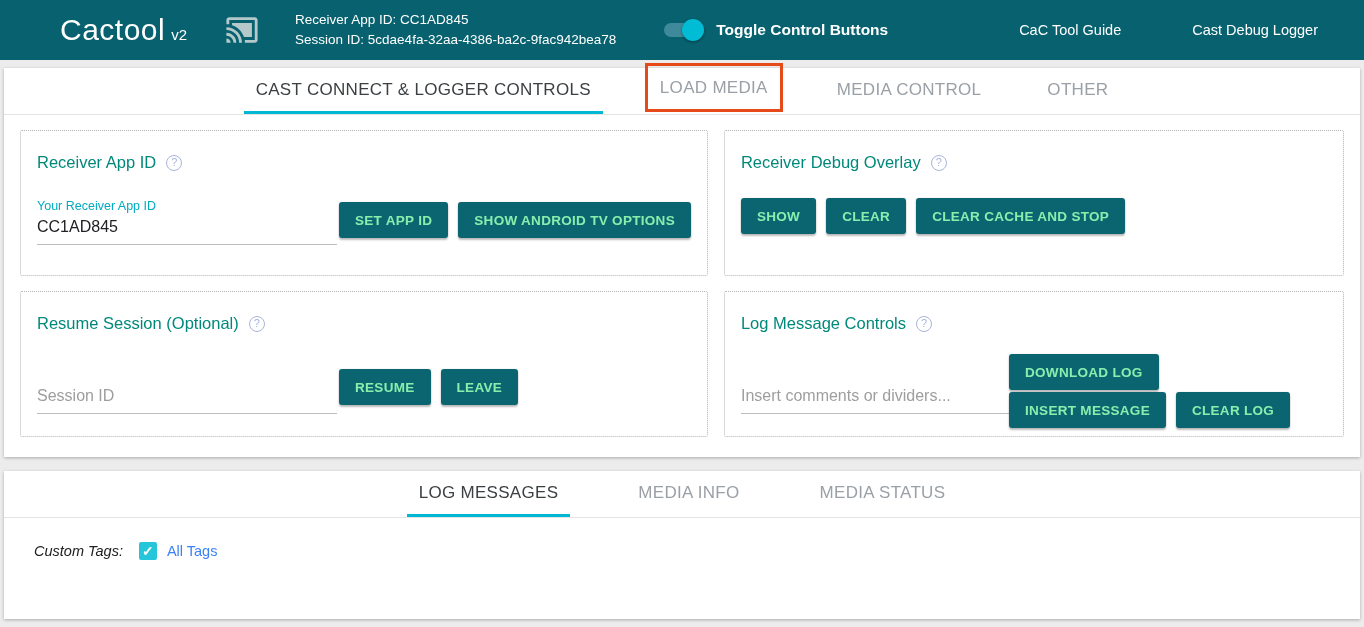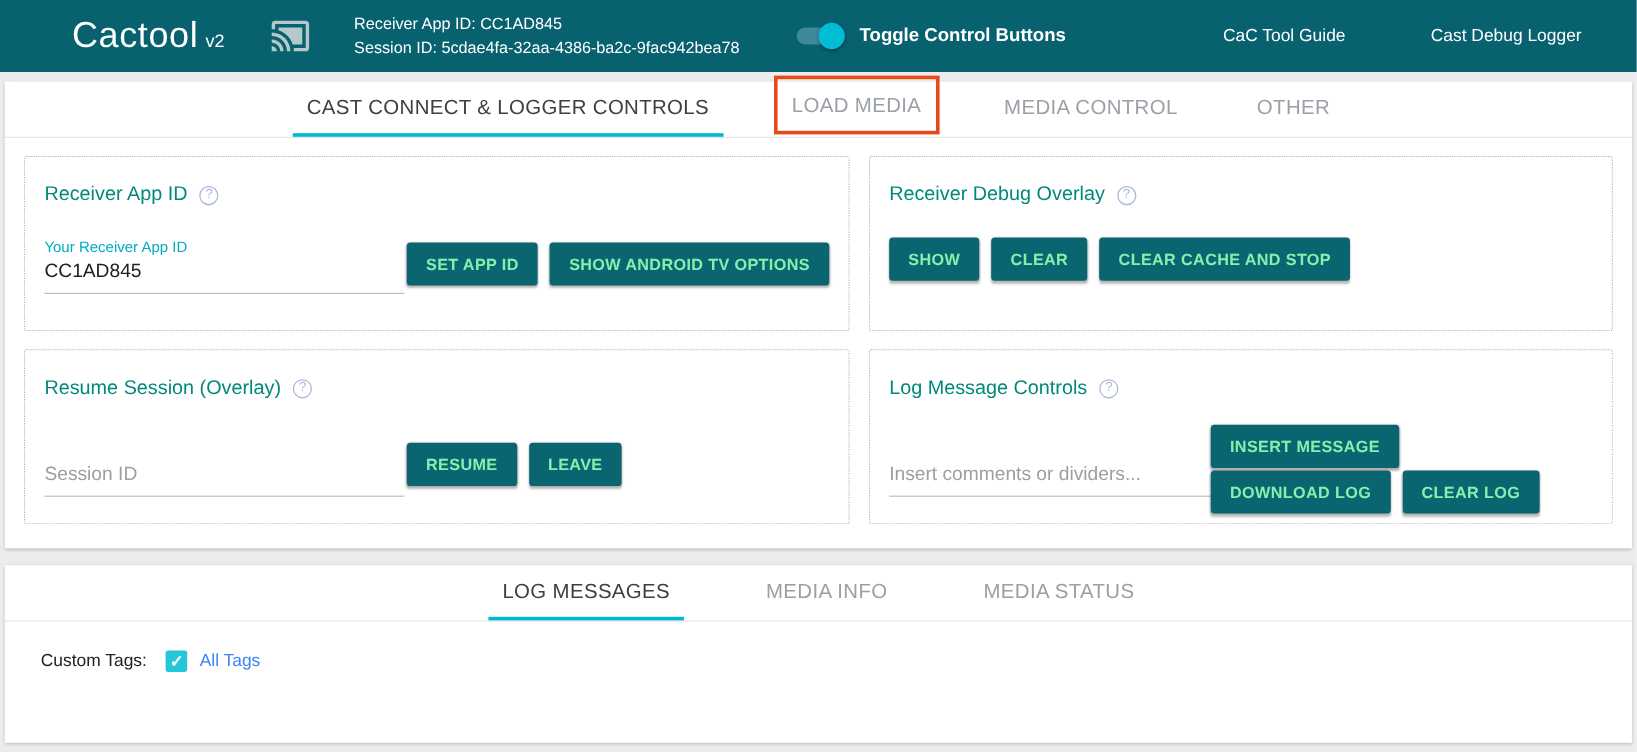--- a/index.html
+++ b/index.html
@@ -110,21 +110,21 @@
   .panel-row-bottom .line-input { margin-top:26px; }
   .panel-row-bottom .btn-row { margin-left:2px; margin-bottom:9px; }
 
   .btn-cluster {
     position:absolute; right:42px; bottom:8px; width:292px;
     display:flex; flex-wrap:wrap; gap:2px 10px; justify-content:flex-start;
   }
 
   
   .log-content { display:flex; align-items:center; padding:24px 0 0 30px; }
-  .custom-tags-label { font-size:14.5px; color:#212121; }
+  .custom-tags-label { font-size:14.5px; color:#212121;font-style:italic; }
   .checkbox {
     width:18px; height:18px; border-radius:2px; margin-left:16px;
     border:2px solid #757575; cursor:pointer; position:relative; flex:none;
   }
   .checkbox.checked { background:#26c6da; border-color:#26c6da; }
   .checkbox.checked::after {
     content:"\2713"; position:absolute; inset:0;
     color:#fff; font-size:14px; font-weight:bold;
     display:flex; align-items:center; justify-content:center;
   }
@@ -193,21 +193,21 @@
       </div>
       <div class="btn-row buttons-only-row">
         <button class="btn">SHOW</button>
         <button class="btn">CLEAR</button>
         <button class="btn">CLEAR CACHE AND STOP</button>
       </div>
     </div>
 
     <div class="panel">
       <div class="panel-title">
-        <span>Resume Session (Overlay)</span>
+        <span>Resume Session (Optional)</span>
         <span class="help-icon">?</span>
       </div>
       <div class="panel-row-bottom">
         <div class="input-group">
           <input class="line-input" type="text" placeholder="Session ID" style="">
         </div>
         <div class="btn-row">
           <button class="btn">RESUME</button>
           <button class="btn">LEAVE</button>
         </div>
@@ -218,22 +218,22 @@
       <div class="panel-title">
         <span>Log Message Controls</span>
         <span class="help-icon">?</span>
       </div>
       <div class="panel-row-bottom">
         <div class="input-group" style="width:330px;">
           <input class="line-input" type="text" placeholder="Insert comments or dividers..." style="">
         </div>
       </div>
       <div class="btn-cluster">
+        <button class="btn">DOWNLOAD LOG</button>
         <button class="btn">INSERT MESSAGE</button>
-        <button class="btn">DOWNLOAD LOG</button>
         <button class="btn">CLEAR LOG</button>
       </div>
     </div>
 
   </div>
 </div>
 
 <div class="card card-bottom">
   <div class="tabbar" style="gap:56px;">
     <div class="tab active">LOG MESSAGES</div>

